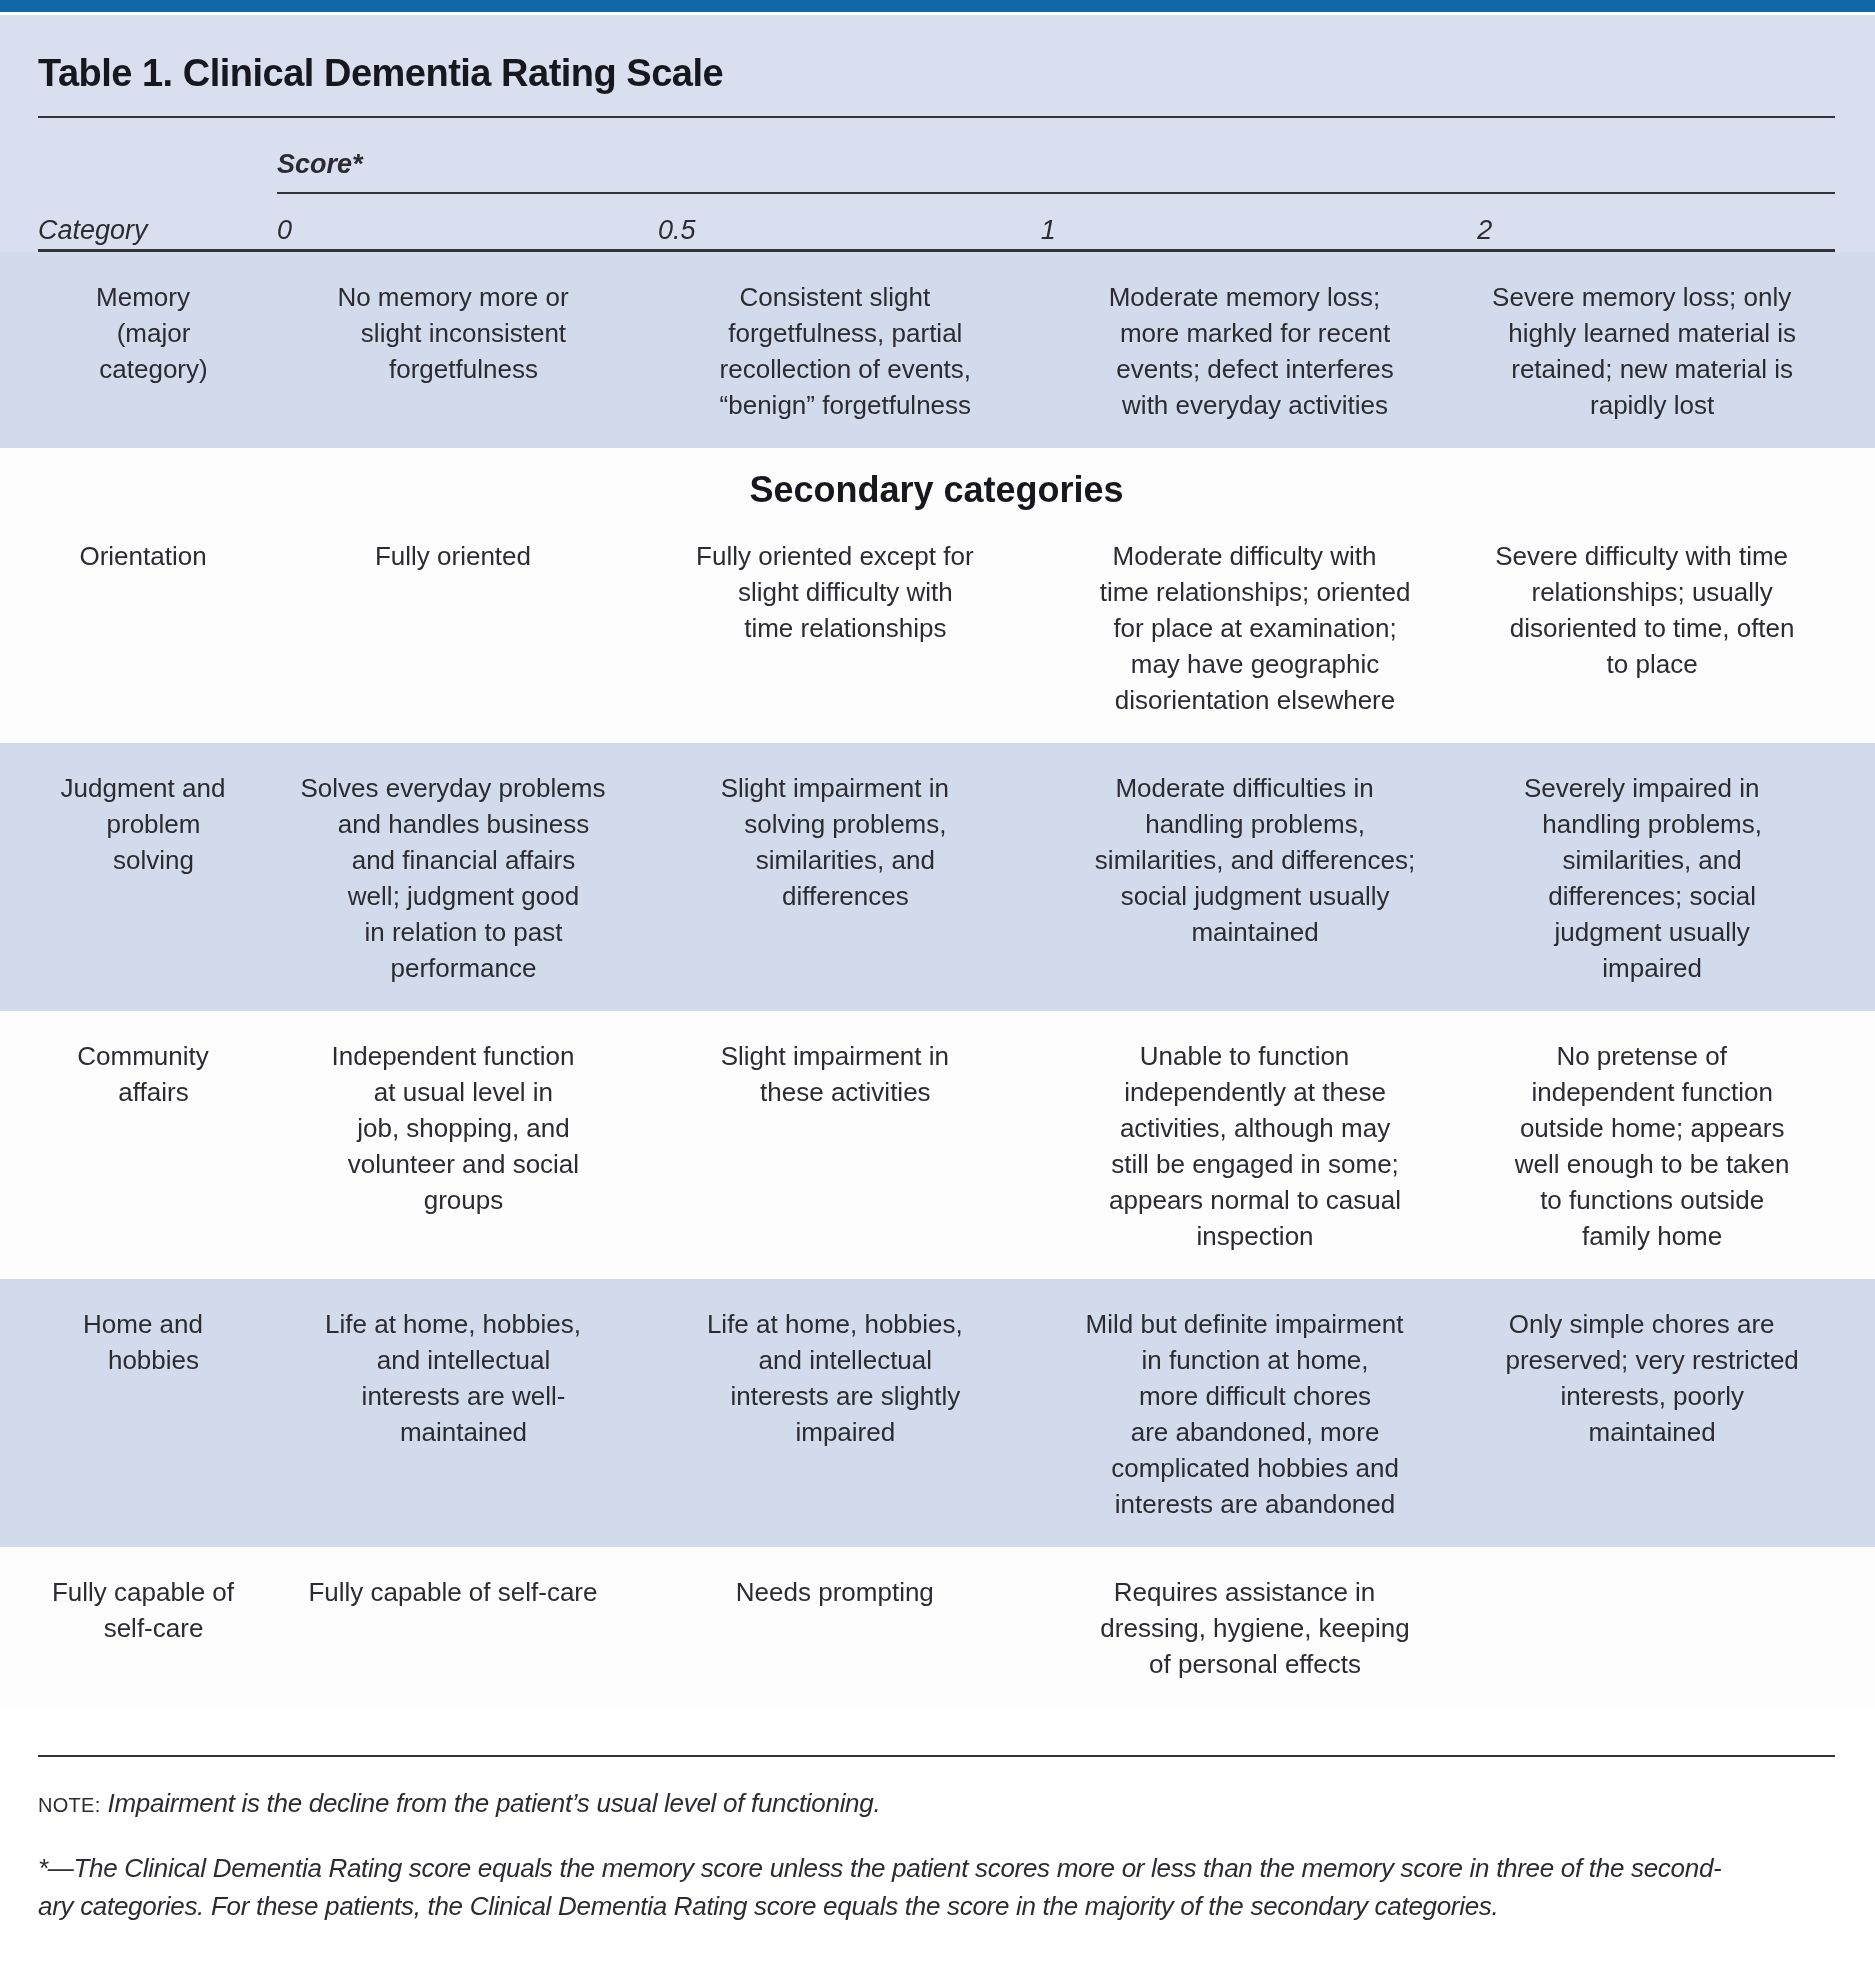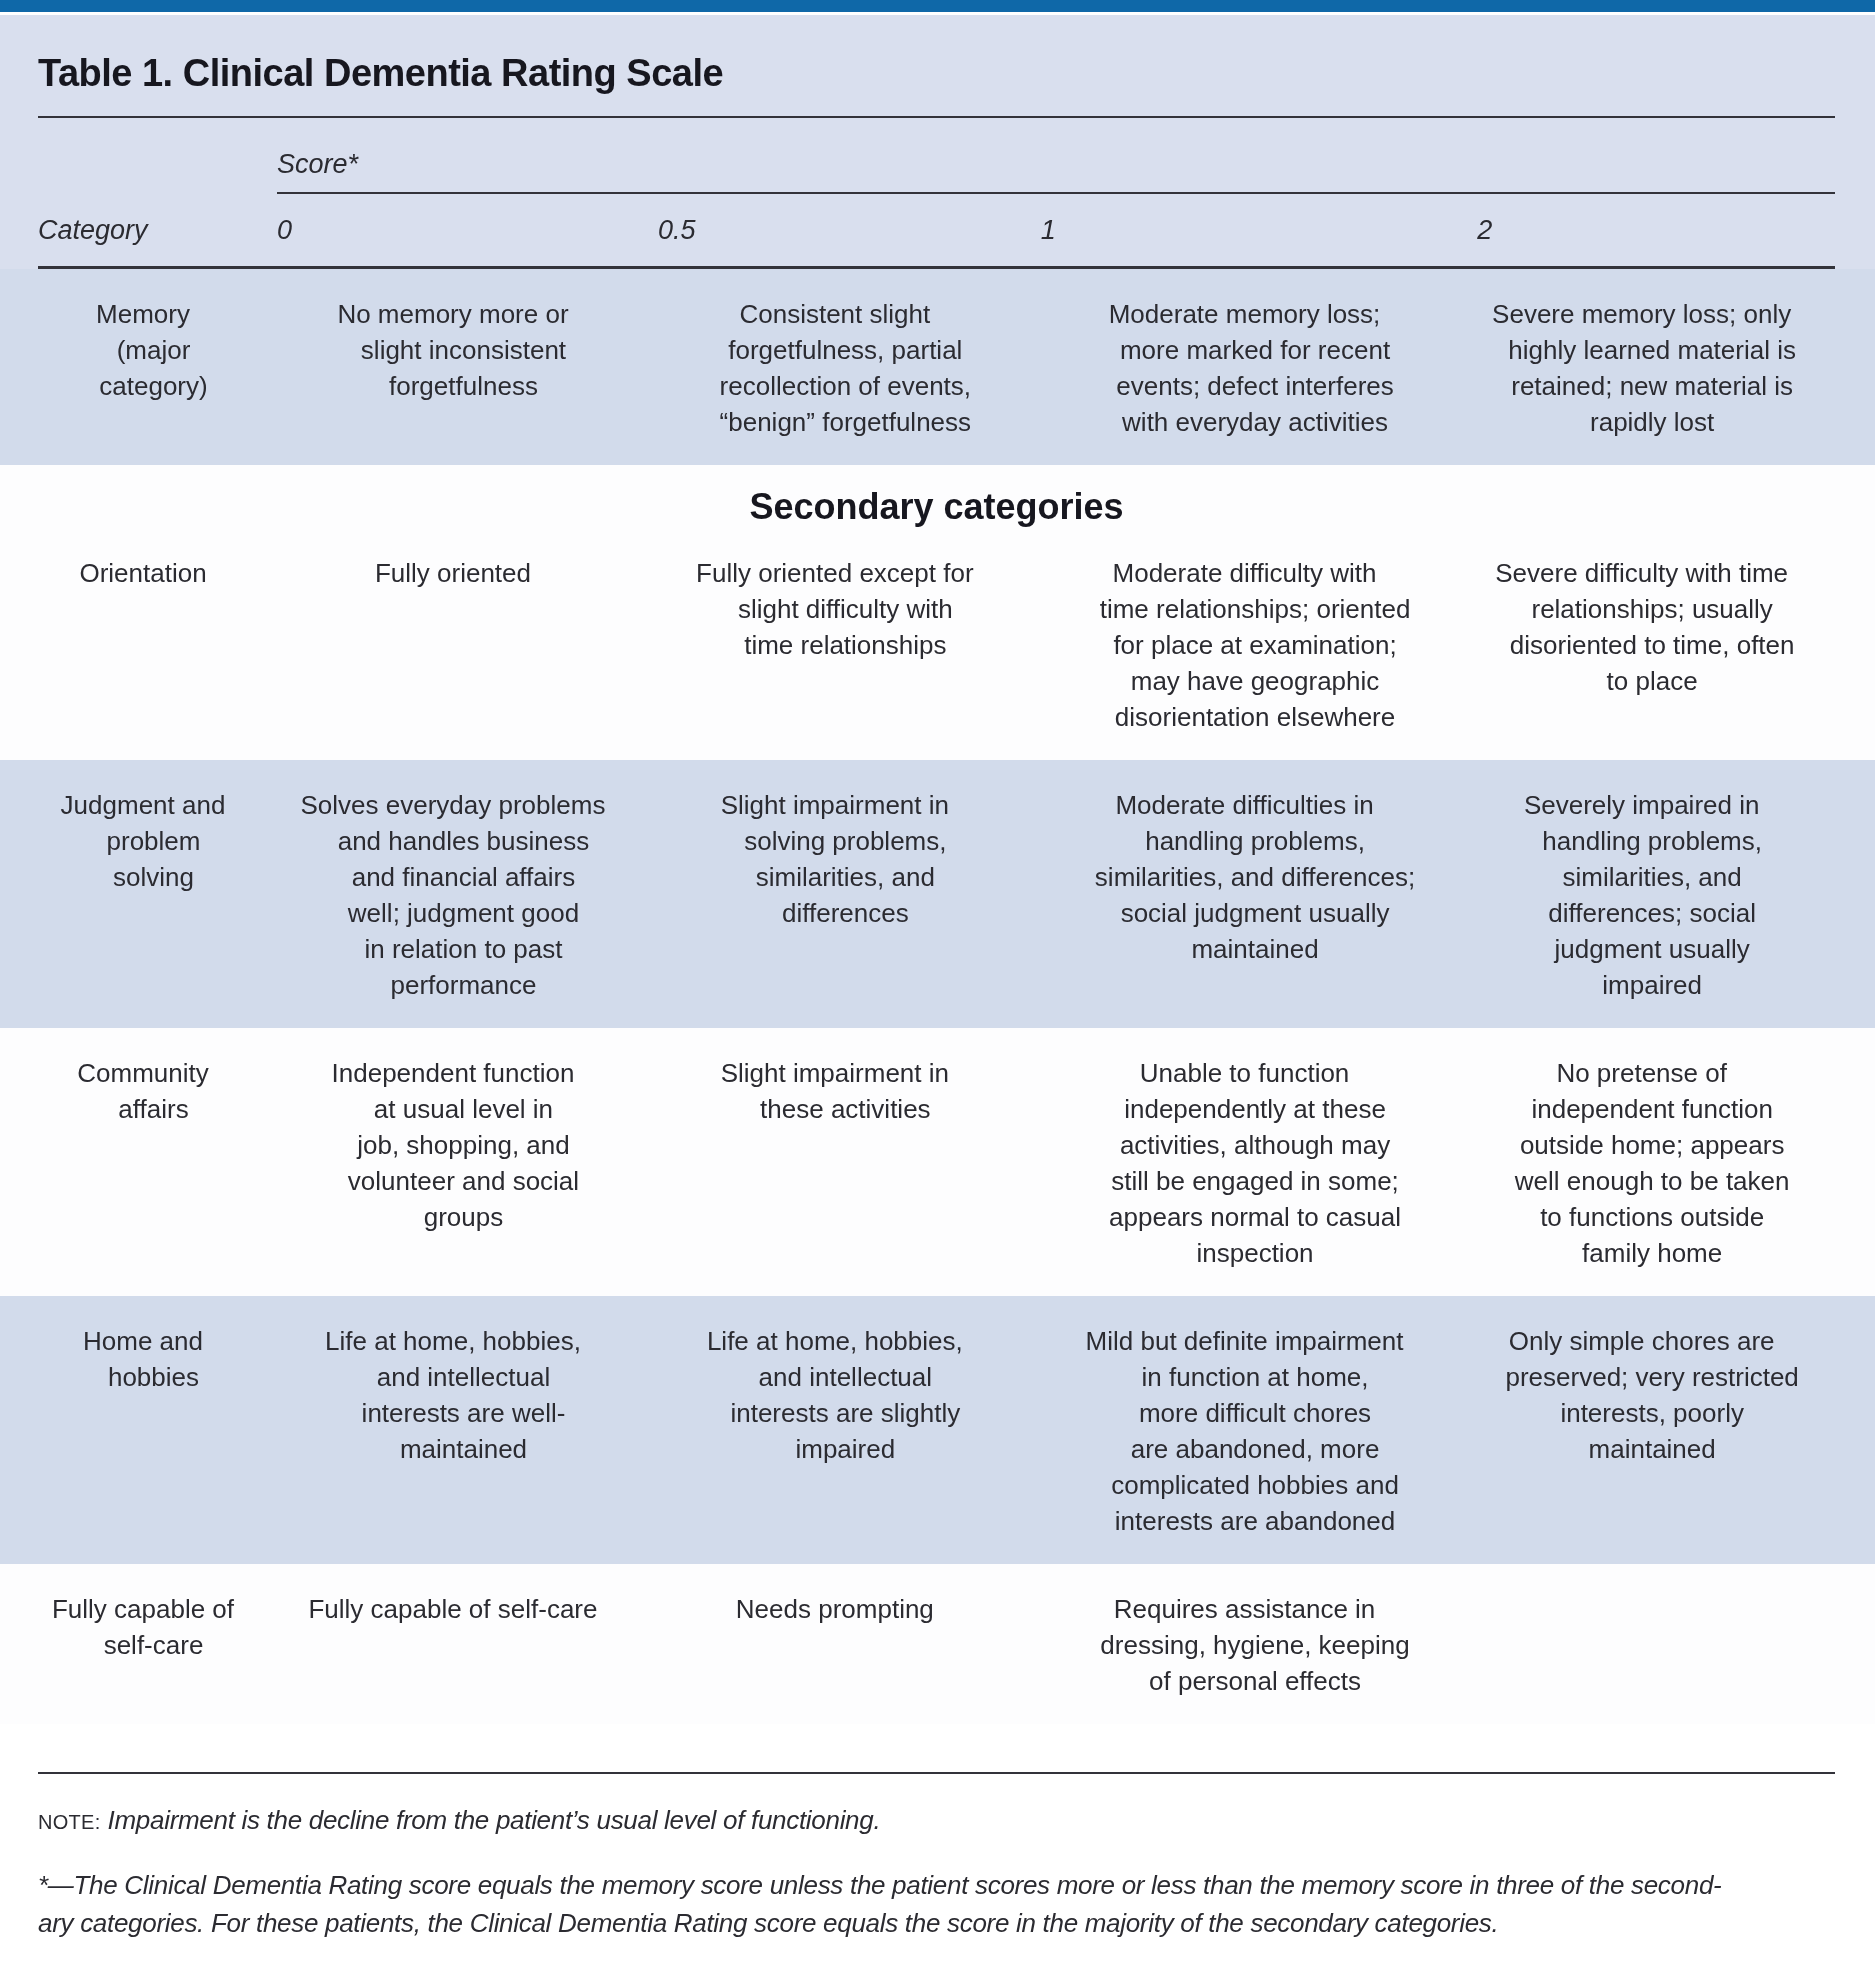--- a/index.html
+++ b/index.html
@@ -26,26 +26,26 @@
   .title{
     font-size:38px;font-weight:bold;color:var(--title);
     letter-spacing:-0.5px;margin-top:37px;margin-bottom:21px;
   }
   .rule{border:none;border-top:2.9px solid var(--rule);height:0;}
   .score-band{
     margin-left:13.3%;
     padding-top:31px;padding-bottom:11.5px;
     border-bottom:2.9px solid var(--rule);
   }
-  .score-label{font-style:italic;font-size:27px;}
+  .score-label{font-style:italic;font-size:27px;font-weight:bold;}
   .grid{
     display:grid;
     grid-template-columns:13.3% 21.2% 21.3% 24.3% 19.9%;
   }
-  .header-row{padding-top:21px;padding-bottom:20px;border-bottom:3.8px solid var(--rule);}
+  .header-row{padding-top:21px;padding-bottom:3px;border-bottom:3.8px solid var(--rule);}
   .header-cell{font-style:italic;font-size:27px;}
 
   .band{width:100%;text-align:center;}
   .band.shaded{background:var(--band-bg);}
   .band.white{background:var(--row-white);}
   .row{padding-top:27px;padding-bottom:25px;}
   .cell{
     font-size:26px;line-height:36px;
     white-space:pre-line;
     padding-left:21px;text-indent:-21px;

